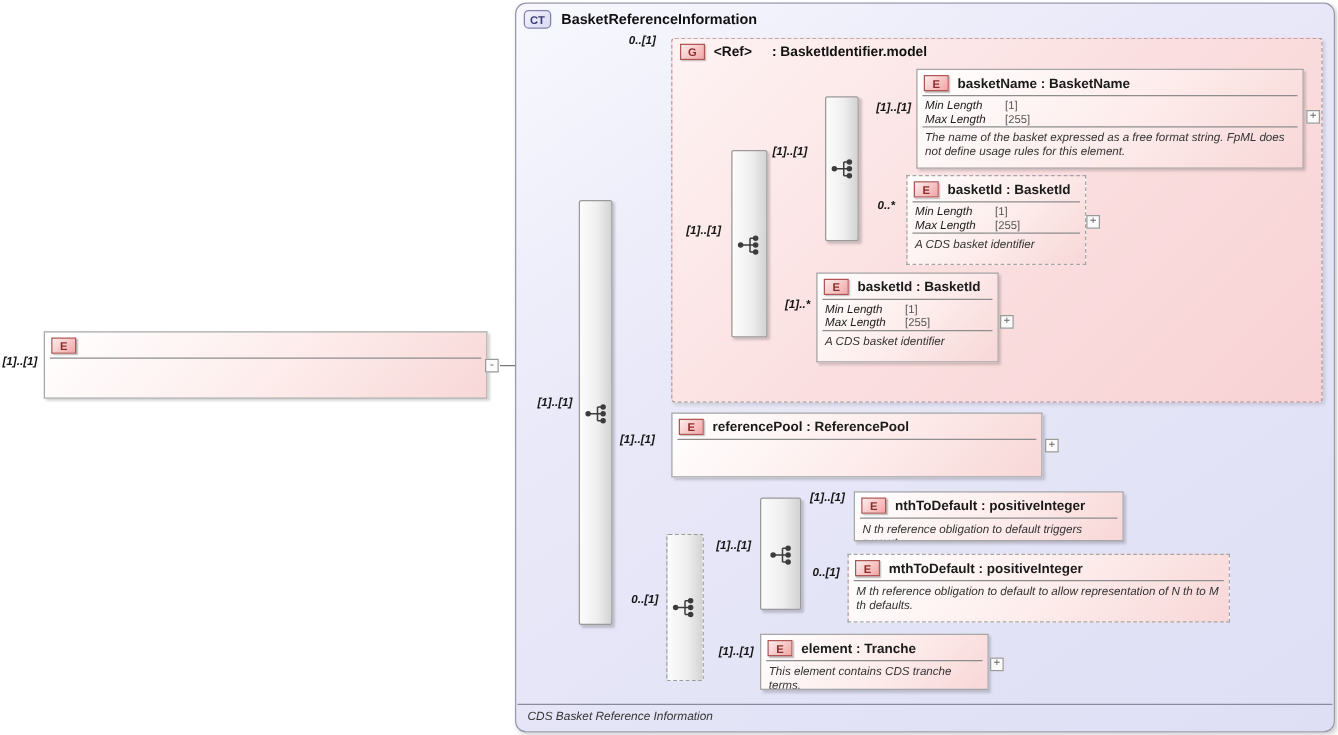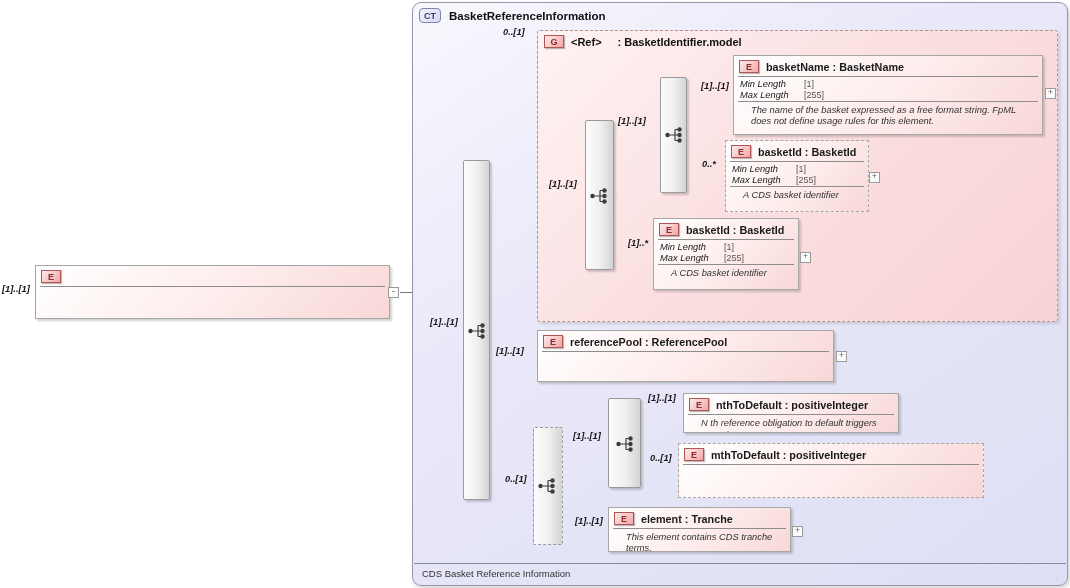--- a/index.html
+++ b/index.html
@@ -15,21 +15,21 @@
   }
   .ct-head { display: flex; align-items: center; gap: 8px; padding: 5px 6px; }
   .badge-ct {
     min-width: 22px; height: 15px; border: 1px solid #8080b0; border-radius: 4px;
     background: linear-gradient(135deg,#f4f4fd,#d9d9f2); color: #3a3a74;
     font-weight: bold; font-size: 9px; display: flex; align-items: center; justify-content: center;
   }
   .ct-title { font-weight: bold; font-size: 11.5px; color: #111; text-align: center; }
   .ct-footer {
     position: absolute; left: 1px; right: 1px; bottom: 1px; height: 21px;
-    border-top: 1px solid #8a8a9e; font-size: 9.5px; color: #333;
+    border-top: 1px solid #8a8a9e; font-style: italic; font-size: 9.5px; color: #333;
     padding: 4px 0 0 8px;
   }
 
   
   .group-box {
     position: absolute; left: 537px; top: 30px; width: 521px; height: 292px;
     background: linear-gradient(135deg, #fef3f3 0%, #fbe0e1 45%, #f8d2d4 100%);
     border: 1px dashed #ad9494; border-radius: 3px;
     box-shadow: 2px 2px 3px rgba(0,0,0,0.12);
   }
@@ -58,21 +58,21 @@
     border: 1px solid #b05454; background: linear-gradient(135deg, #fdecec, #f2a6a6);
     color: #8c2b2b; font-weight: bold; font-size: 9px;
     display: flex; align-items: center; justify-content: center;
     box-shadow: 1px 1px 1px rgba(0,0,0,0.25);
   }
   .sep { height: 1px; background: #8d8d8d; margin: 0 4px; }
   .facets { padding: 2px 6px 1px 6px; }
   .facet-row { display: flex; line-height: 10.5px; }
   .facet-label { width: 64px; font-style: italic; font-size: 9.3px; color: #1a1a1a; }
   .facet-val { font-size: 9px; color: #555; }
-  .ebox-desc { padding: 3px 17px; font-style: italic; font-size: 9.3px; color: #333; line-height: 10.5px; }
+  .ebox-desc { padding: 3px 6px; font-style: italic; font-size: 9.3px; color: #333; line-height: 10.5px; }
 
   
   .cbar {
     position: absolute;
     background: linear-gradient(to right, #fcfcfc 0%, #efefef 55%, #d3d3d3 100%);
     border: 1px solid #9a9a9a; border-radius: 2px;
     box-shadow: 2px 2px 2px rgba(0,0,0,0.18);
   }
   .cbar.dashed { border-style: dashed; box-shadow: none; }
   .cbar .seq-icon { position: absolute; left: 3px; }
@@ -287,20 +287,21 @@
     <div class="ebox-desc">N th reference obligation to default triggers payout.</div>
   </div>
 
   <span class="card" style="left:650px; top:453px;">0..[1]</span>
   <div class="ebox dashed" style="left:678px; top:443px; width:306px; height:55px;">
     <div class="ebox-head">
       <span class="badge-e">E</span>
       <span class="ebox-title">mthToDefault : positiveInteger</span>
     </div>
     <div class="sep"></div>
+    <div class="ebox-desc">M th reference obligation to default to allow representation of N th to M th defaults.</div>
   </div>
 
   <span class="card" style="left:575px; top:516px;">[1]..[1]</span>
   <div class="ebox" style="left:608px; top:507px; width:183px; height:45px;">
     <div class="ebox-head">
       <span class="badge-e">E</span>
       <span class="ebox-title">element  : Tranche</span>
     </div>
     <div class="sep"></div>
     <div class="ebox-desc">This element contains CDS tranche terms.</div>

